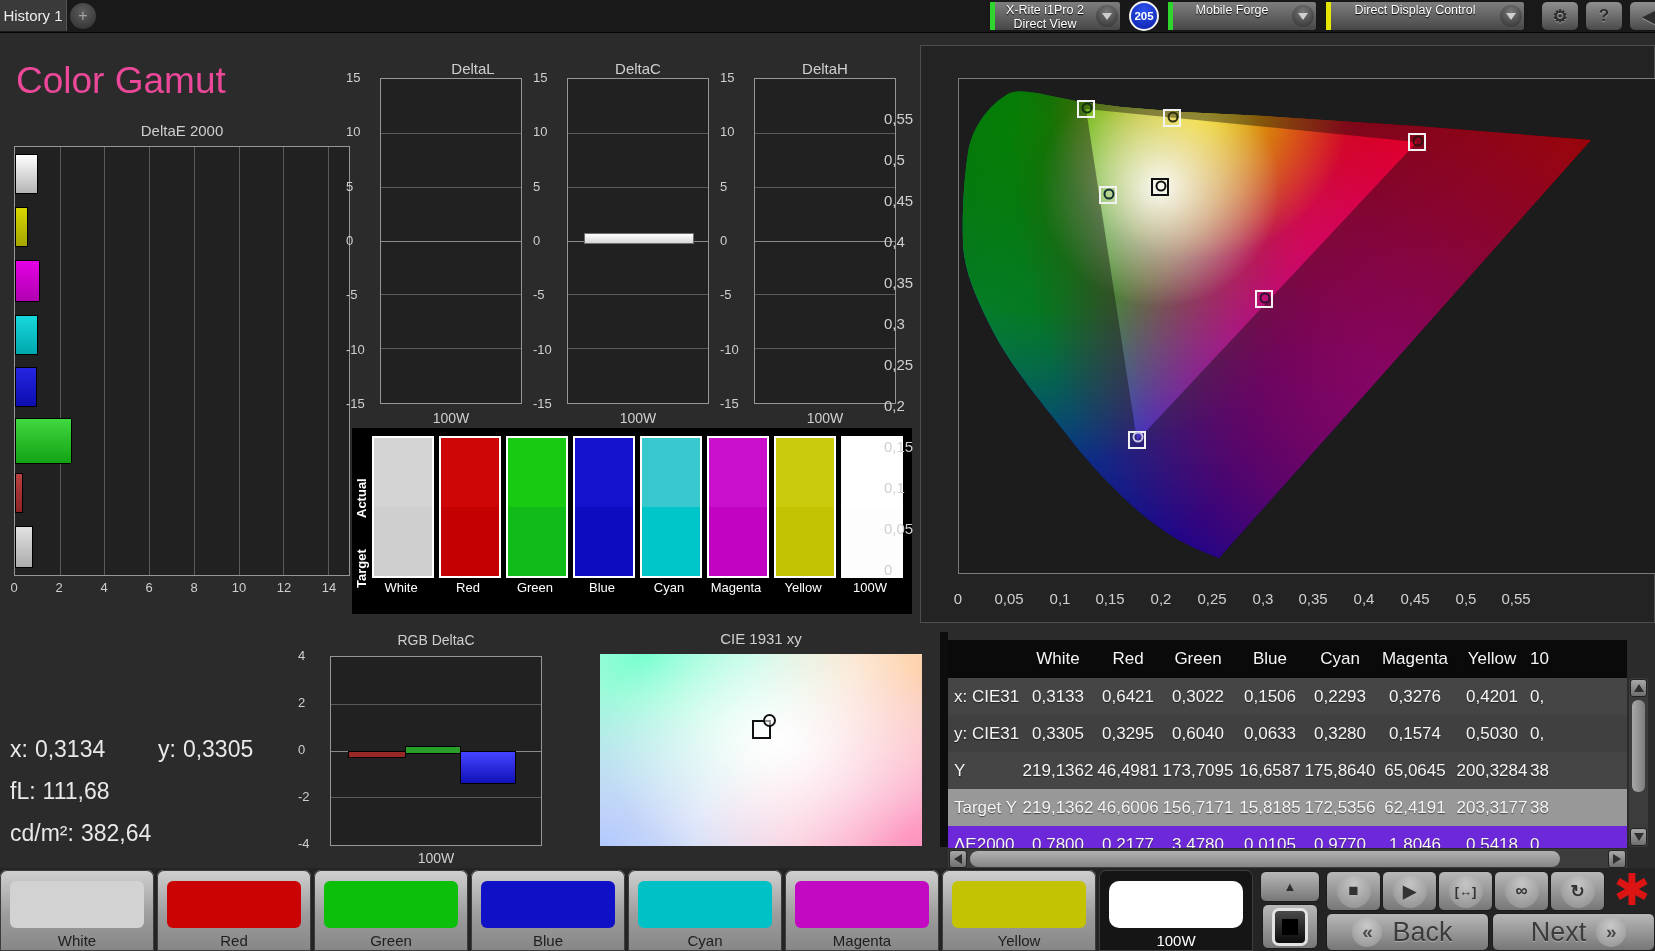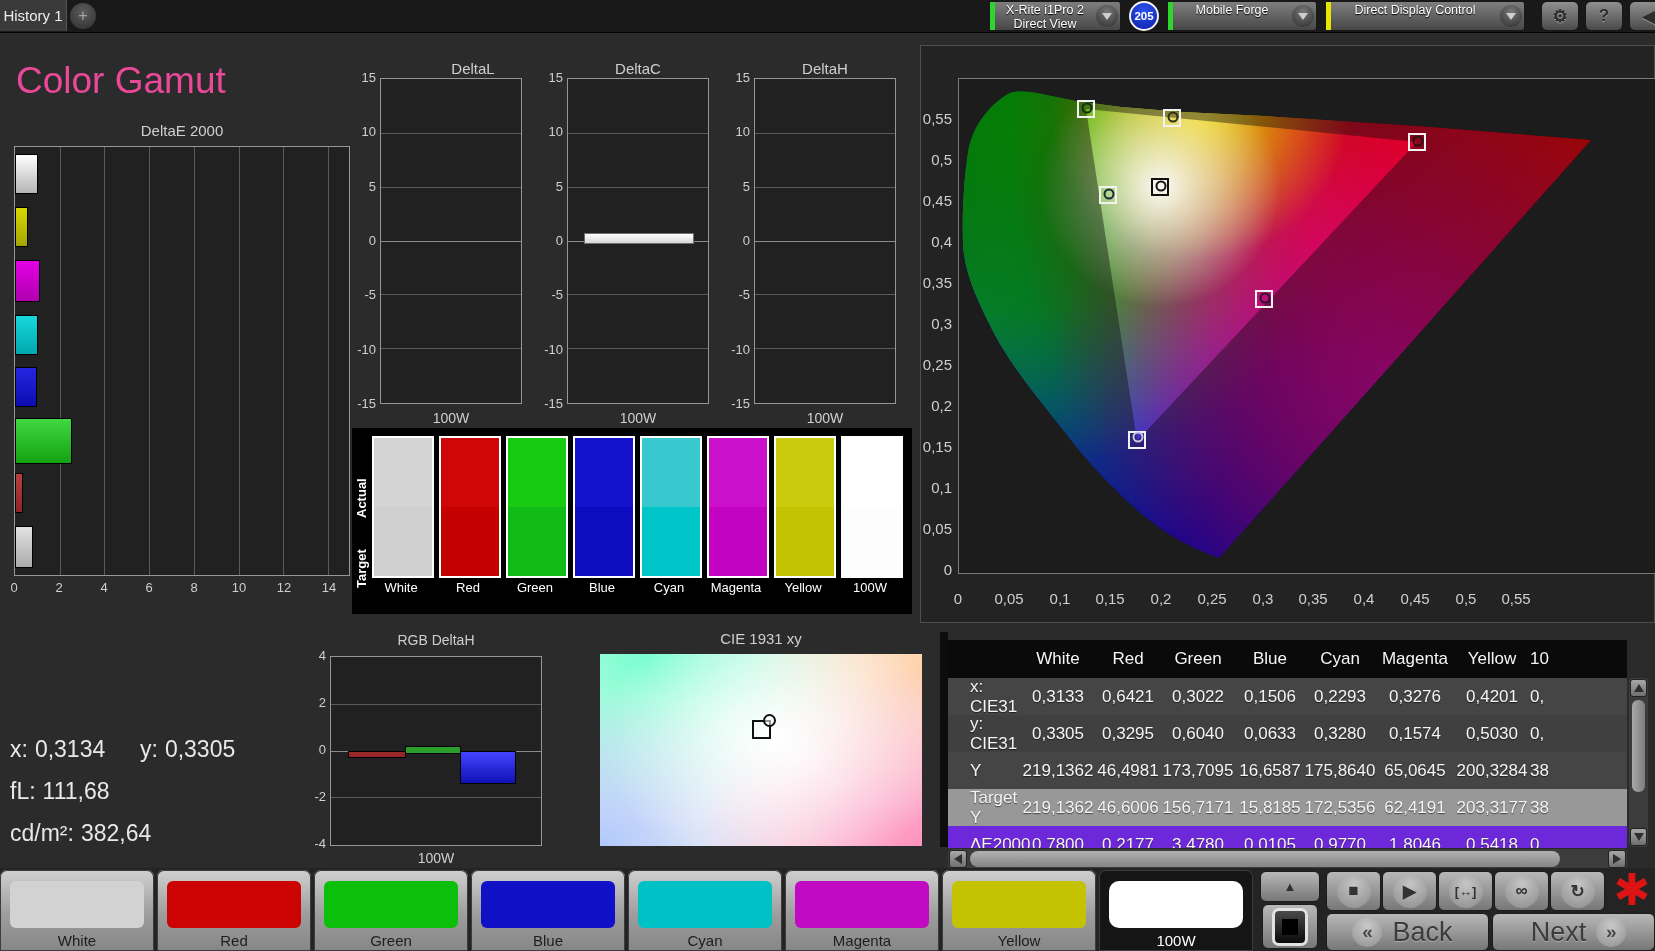--- a/index.html
+++ b/index.html
@@ -26,36 +26,36 @@
       background:radial-gradient(circle at 50% 30%,#2c54f0,#0c1da8);color:#fff;font-size:11.5px;font-weight:bold;
       display:flex;align-items:center;justify-content:center;}
   .sqbtn{width:38px;height:30px;border-radius:6px;background:linear-gradient(180deg,#909090,#4a4a4a);
       border:1px solid #161616;box-sizing:border-box;display:flex;align-items:center;justify-content:center;
       color:#2d2d2d;font-size:17px;font-weight:bold;text-shadow:0 1px 0 rgba(255,255,255,.35);}
   .sp{width:8px;}
   
   .plot{position:absolute;background:#212121;border:1px solid #969696;box-sizing:border-box;}
   .ctitle{position:absolute;font-size:15px;color:#cfcfcf;text-align:center;}
   .tick{position:absolute;font-size:13px;color:#cfcfcf;}
-  .tick.r{text-align:right;}
+  .tick.r{}
   .tick.c{text-align:center;}
   .hbar{position:absolute;border:1px solid #000;box-sizing:border-box;}
   
   #swpanel{position:absolute;left:352px;top:428px;width:560px;height:186px;background:#000;}
   .rot{position:absolute;color:#fff;font-size:13px;font-weight:bold;transform:rotate(-90deg);transform-origin:left top;white-space:nowrap;}
   .sw{position:absolute;top:8px;width:58px;height:138px;border:2px solid #fff;box-sizing:content-box;}
   .sw .h{width:100%;height:50%;}
   .swlab{position:absolute;top:152px;width:70px;text-align:center;color:#fff;font-size:13px;}
   
   .bigtxt{position:absolute;color:#e8e8e8;font-size:23px;}
   .bigtxt b{font-weight:normal;margin-right:7px;}
   
   .trow{position:absolute;left:948px;width:679px;height:37px;display:flex;align-items:center;color:#f5f5f5;
         font-size:17px;text-shadow:0 1px 1px rgba(0,0,0,.55);}
-  .trow .c0{width:72px;padding-left:22px;box-sizing:border-box;}
+  .trow .c0{width:72px;padding-left:6px;box-sizing:border-box;}
   .c1{width:76px}.c2{width:64px}.c3{width:76px}.c4{width:68px}.c5{width:72px}.c6{width:78px}.c7{width:76px}
   .c8{width:97px;overflow:hidden;}
   .num{text-align:center;}
   .sbtn{position:absolute;background:linear-gradient(180deg,#a8a8a8,#6f6f6f);border:1px solid #222;
         box-sizing:border-box;display:flex;align-items:center;justify-content:center;border-radius:3px;}
   .tri{width:0;height:0;}
   .tri.up{border-left:5px solid transparent;border-right:5px solid transparent;border-bottom:8px solid #2e2e2e;}
   .tri.dn{border-left:5px solid transparent;border-right:5px solid transparent;border-top:8px solid #2e2e2e;}
   .tri.lf{border-top:5px solid transparent;border-bottom:5px solid transparent;border-right:8px solid #2e2e2e;}
   .tri.rt{border-top:5px solid transparent;border-bottom:5px solid transparent;border-left:8px solid #2e2e2e;}
@@ -255,25 +255,25 @@
     <span class="swlab" style="left:81px">Red</span>
     <span class="swlab" style="left:148px">Green</span>
     <span class="swlab" style="left:215px">Blue</span>
     <span class="swlab" style="left:282px">Cyan</span>
     <span class="swlab" style="left:349px">Magenta</span>
     <span class="swlab" style="left:416px">Yellow</span>
     <span class="swlab" style="left:483px">100W</span>
   </div>
 
   <div class="bigtxt" style="left:10px;top:736px"><b>x:</b><span>0,3134</span></div>
-  <div class="bigtxt" style="left:140px;top:736px"><b>y:</b><span>0,3305</span></div>
+  <div class="bigtxt" style="left:158px;top:736px"><b>y:</b><span>0,3305</span></div>
   <div class="bigtxt" style="left:10px;top:778px"><b>fL:</b><span>111,68</span></div>
   <div class="bigtxt" style="left:10px;top:820px"><b>cd/m²:</b><span>382,64</span></div>
 
-  <div class="ctitle" style="left:330px;top:632px;width:212px;font-size:14px">RGB DeltaH</div>
+  <div class="ctitle" style="left:330px;top:632px;width:212px;font-size:14px">RGB DeltaC</div>
   <div class="plot" style="left:330px;top:656px;width:212px;height:190px;
     background-image:linear-gradient(#5a5a5a,#5a5a5a),linear-gradient(#8a8a8a,#8a8a8a),linear-gradient(#5a5a5a,#5a5a5a);
     background-repeat:no-repeat;background-size:100% 1px;background-position:0 25%,0 50%,0 75%;">
     <div style="position:absolute;left:17px;top:94px;width:56px;height:5px;background:#982828;border:1px solid #000"></div>
     <div style="position:absolute;left:74px;top:89px;width:54px;height:6px;background:#2a9e2a;border:1px solid #000"></div>
     <div style="position:absolute;left:129px;top:94px;width:54px;height:31px;background:linear-gradient(180deg,#4444ff,#1111b8);border:1px solid #000"></div>
   </div>
   <span class="tick r" style="left:298px;top:648px;width:28px">4</span>
   <span class="tick r" style="left:298px;top:695px;width:28px">2</span>
   <span class="tick r" style="left:298px;top:742px;width:28px">0</span>

